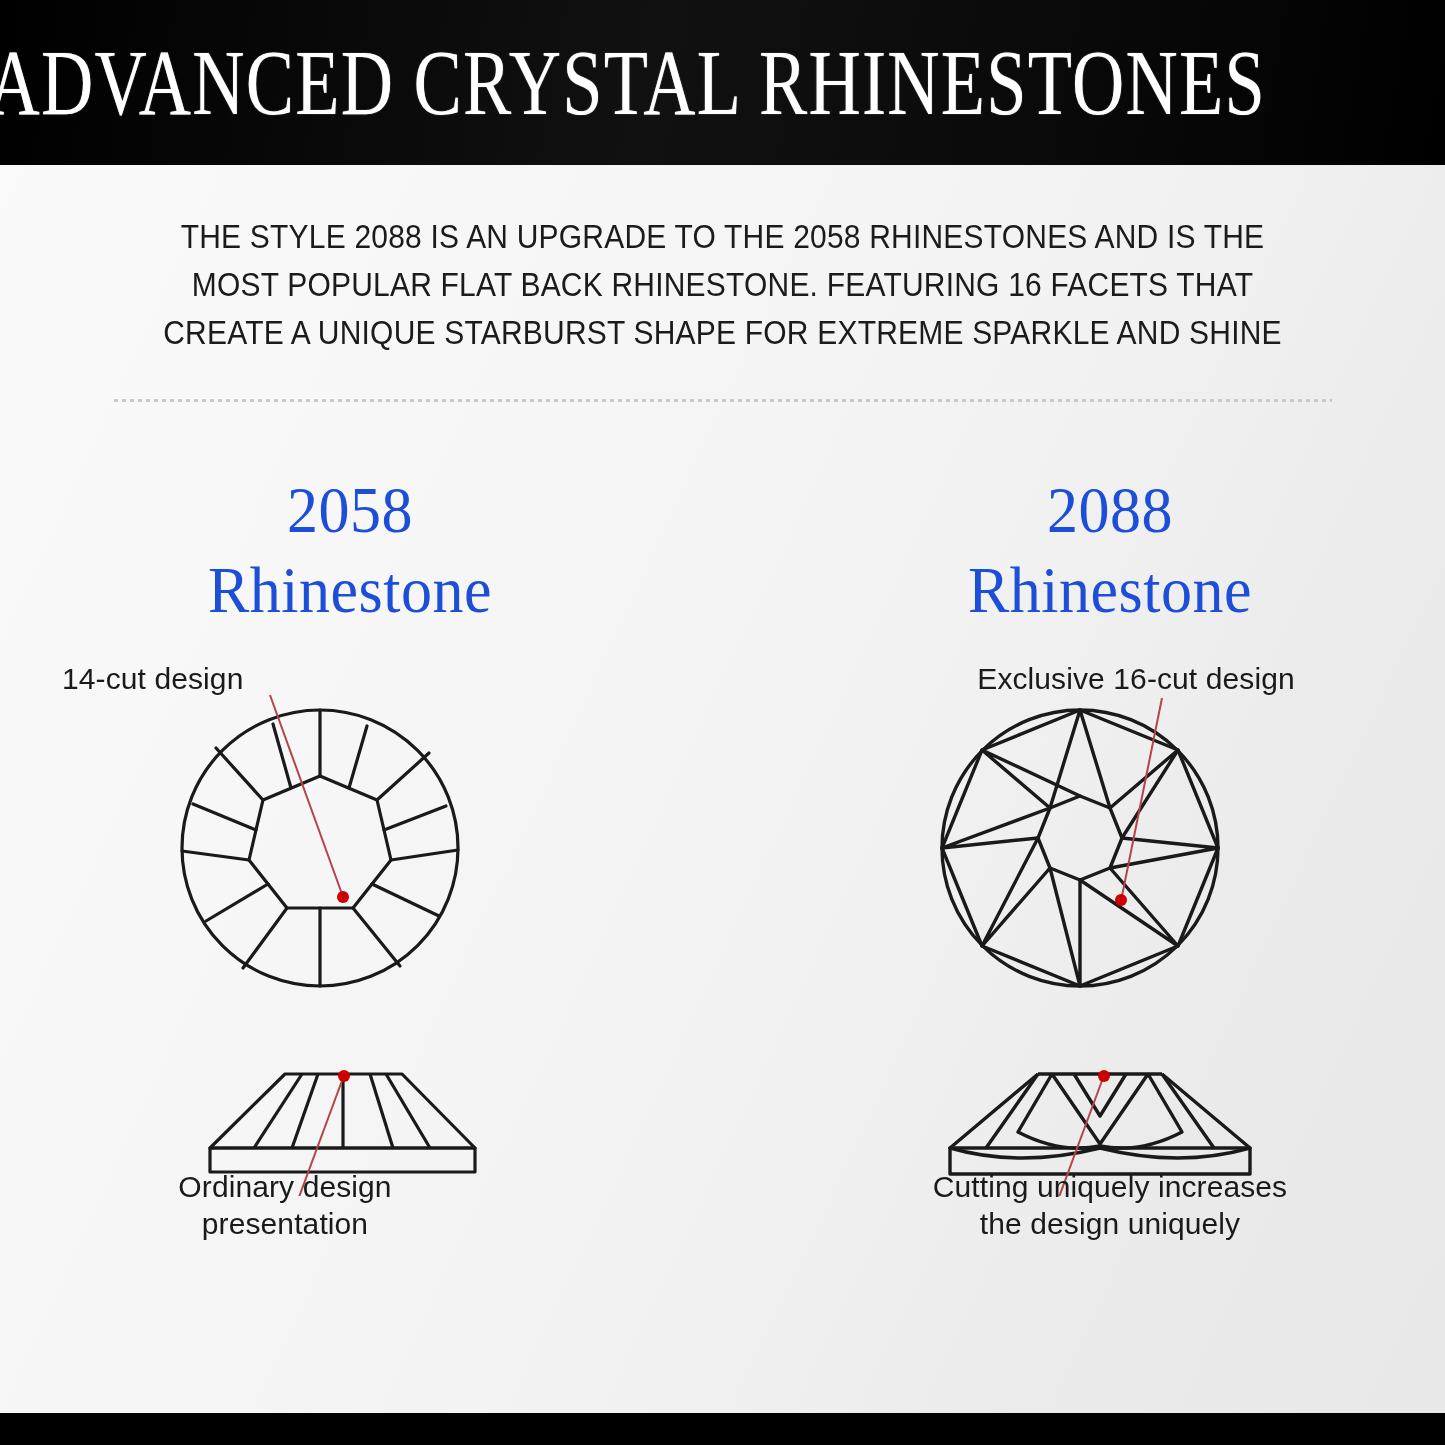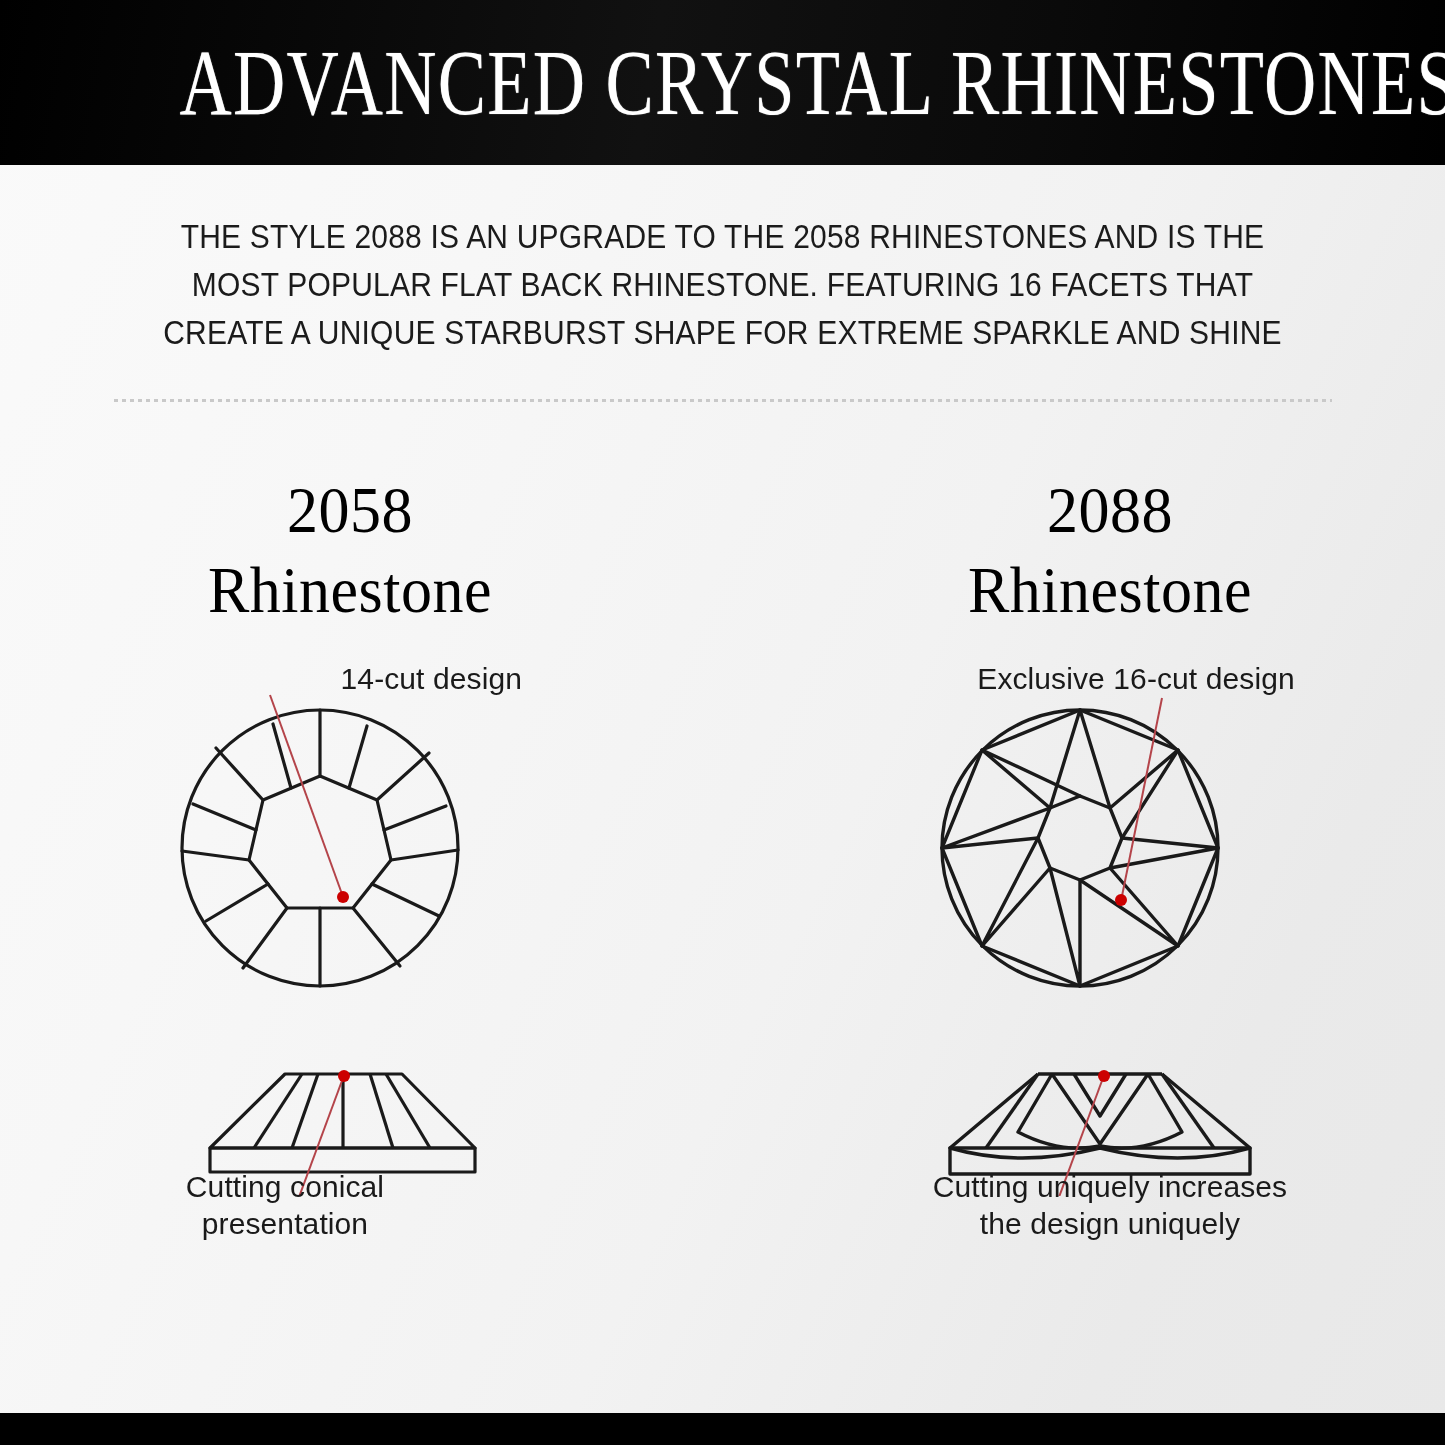--- a/index.html
+++ b/index.html
@@ -11,21 +11,21 @@
   body {
     position:relative;
     background:
       linear-gradient(115deg, #fafafa 0%, #f7f7f7 28%, #f2f2f2 58%, #eaeaea 82%, #e8e8e8 100%);
   }
 
   
   .header-bar{
     position:absolute; left:0; top:0; width:1445px; height:165px;
     background:linear-gradient(100deg,#000 0%,#111 45%,#0a0a0a 72%,#000 100%);
-    display:flex; align-items:center; justify-content:flex-end;
+    display:flex; align-items:center; justify-content:flex-start;
     overflow:hidden;
   }
   .header-title{
     font-family:"Liberation Serif", serif;
     color:#fff;
     font-size:71px;
     letter-spacing:1.2px;
     white-space:nowrap;
     transform:scaleY(1.32) scaleX(1.02);
     text-shadow:0 0 1px rgba(255,255,255,.55);
@@ -58,42 +58,42 @@
   }
 
   
   .col{ position:absolute; top:470px; width:640px; }
   .col-left{ left:30px; }
   .col-right{ left:790px; }
 
   .col-title{
     font-family:"Liberation Serif", serif;
     text-align:center;
-    color:#000000;
+    color:#1d4ed8;
     font-size:62px;
     line-height:80px;
     letter-spacing:.5px;
   }
   .col-title .num{ display:block; transform:scaleY(1.06); }
   .col-title .word{ display:block; transform:scaleY(1.06); }
 
   
   .diagram-wrap{ position:relative; width:640px; height:610px; margin-top:18px; }
   .diagram-wrap svg{ display:block; }
 
   .lbl{
     position:absolute;
     color:#1a1a1a;
     font-size:30px;
     line-height:37px;
     letter-spacing:.1px;
     text-align:center;
     white-space:nowrap;
   }
-  .lbl-top-left  { left:32px;  top:12px; width:460px; text-align:right;}
+  .lbl-top-left  { left:32px;  top:12px; width:460px; text-align:left;}
   .lbl-top-right { left:66px;  top:12px; width:560px; text-align:center;}
   .lbl-bot-left  { left:20px;  top:520px; width:470px; text-align:center; white-space:normal;}
   .lbl-bot-right { left:20px;  top:520px; width:600px; text-align:center; white-space:normal;}
 </style>
 </head>
 <body>
 
 <div class="header-bar">
   <div class="header-title">ADVANCED CRYSTAL RHINESTONES</div>
 </div>
@@ -155,21 +155,21 @@
         <line x1="288" y1="18" x2="262" y2="92"></line>
         <line x1="313" y1="18" x2="313" y2="92"></line>
         <line x1="340" y1="18" x2="363" y2="92"></line>
         <line x1="356" y1="18" x2="400" y2="92"></line>
       </g>
       <line x1="313" y1="22" x2="262" y2="160" stroke="#b4444a" stroke-width="2"></line>
       <circle cx="314" cy="20" r="6" fill="#cc0000"></circle>
     </svg>
 
     <div class="lbl lbl-bot-left">
-      <span>Cutting conical</span><br>
+      <span>Ordinary design</span><br>
       <span>presentation</span>
     </div>
 
   </div>
 </div>
 
 <div class="col col-right">
 
   <div class="col-title">
     <span class="num">2088</span>

